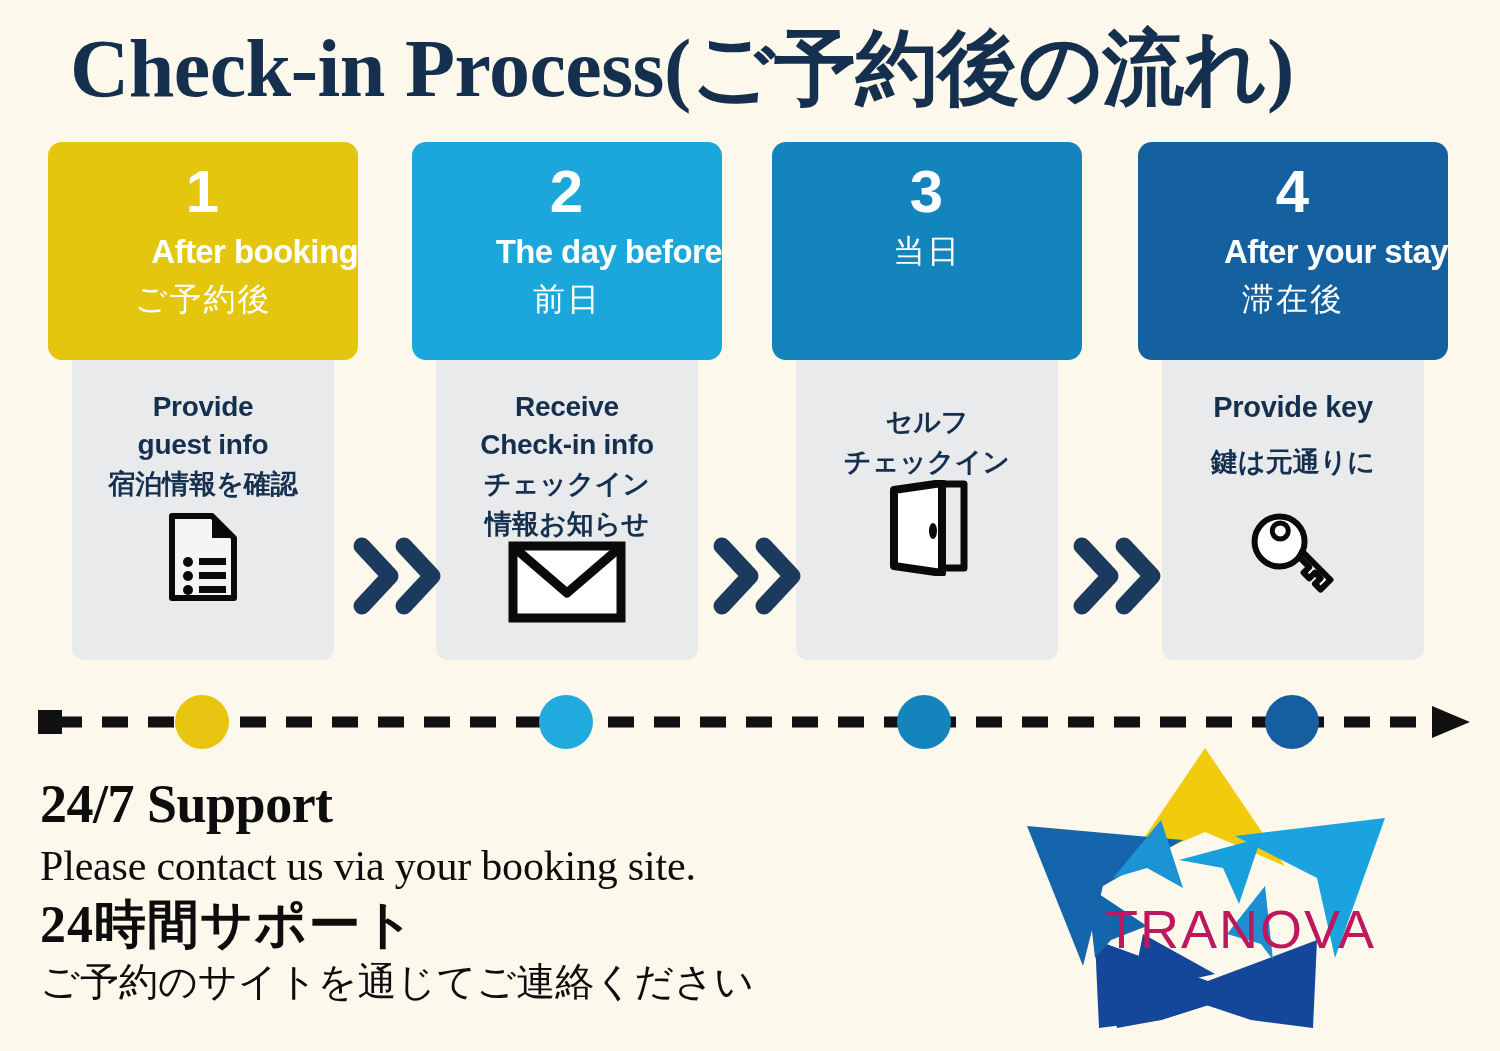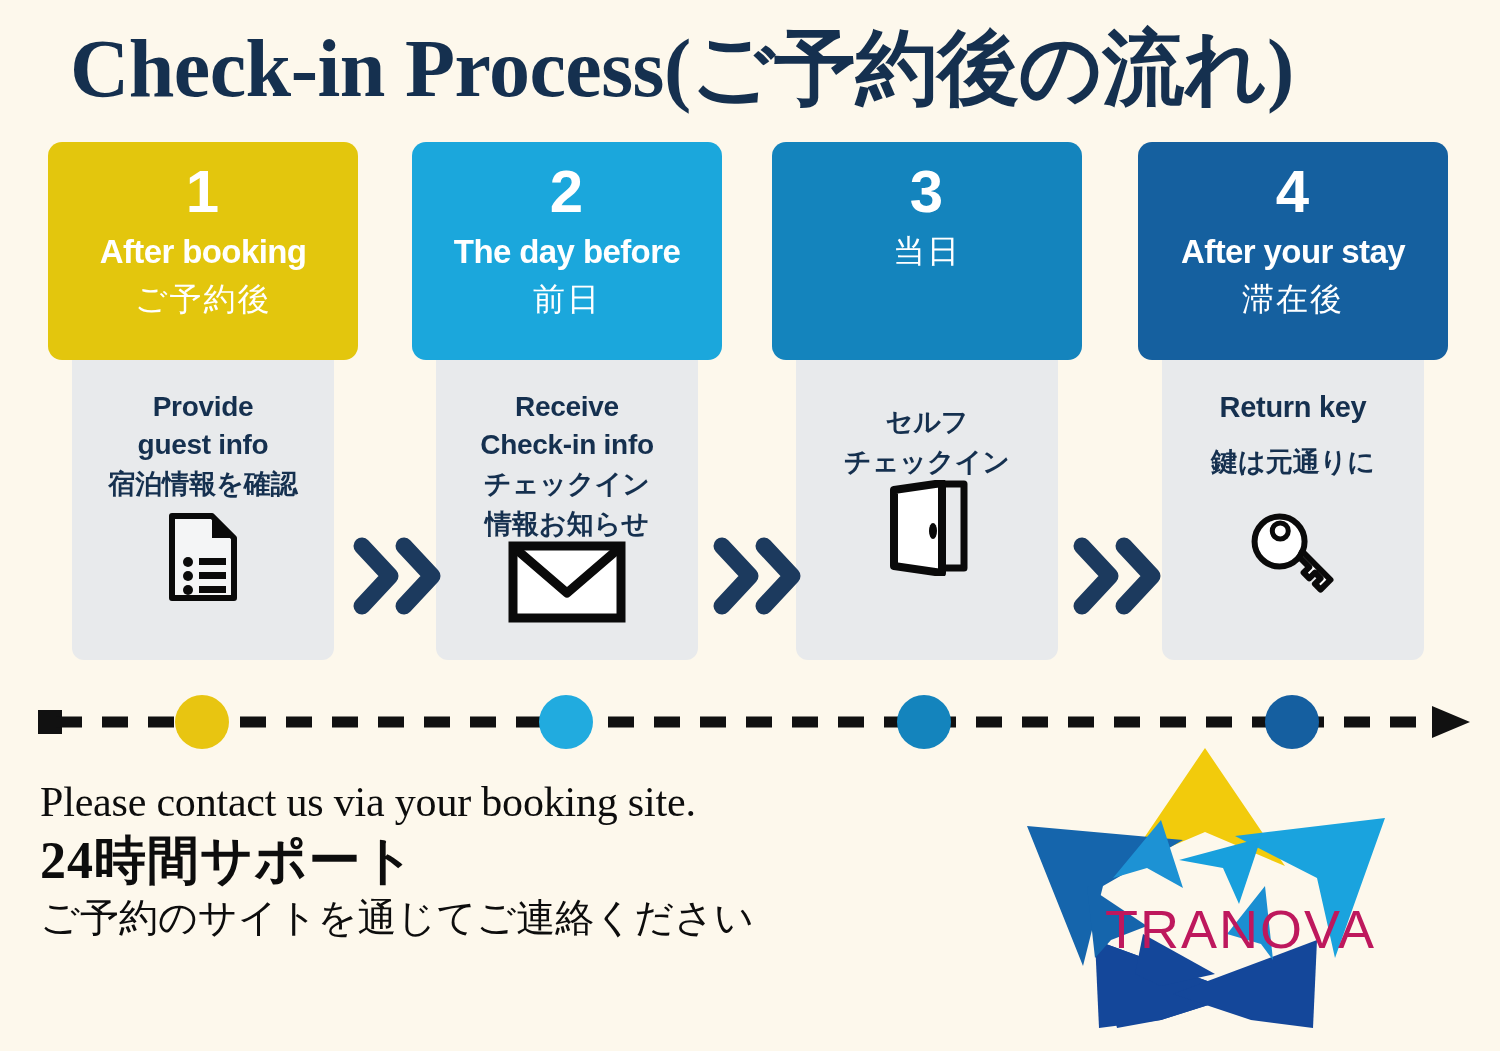--- a/index.html
+++ b/index.html
@@ -55,20 +55,21 @@
     font-weight: 700;
     line-height: 72px;
     letter-spacing: 1px;
   }
   .step-en {
     font-size: 33px;
     font-weight: 700;
     line-height: 48px;
     letter-spacing: -0.6px;
     white-space: nowrap;
+    text-align: right;
   }
   .step-jp {
     font-size: 32px;
     font-weight: 500;
     line-height: 46px;
     letter-spacing: 2px;
   }
   .step-body {
     position: absolute;
     left: 24px;
@@ -240,21 +241,21 @@
       </svg>
     </div>
 
     <div class="step" style="left:1138px;">
       <div class="step-head" style="background:#15609f;">
         <div class="step-num">4</div>
         <div class="step-en">After your stay</div>
         <div class="step-jp">滞在後</div>
       </div>
       <div class="step-body">
-        <div class="body-en" style="font-size:29px;">Return key</div>
+        <div class="body-en" style="font-size:29px;">Provide key</div>
         <div class="body-jp" style="margin-top:16px;">鍵は元通りに</div>
         <div class="body-icon" style="height:110px;margin-top:18px;">
           <svg width="110" height="110" viewBox="0 0 110 110">
             <g transform="rotate(45 55 55)">
               <circle cx="36" cy="55" r="25" fill="#ffffff" stroke="#0a0a0a" stroke-width="6"></circle>
               <circle cx="29" cy="47" r="8" fill="#ffffff" stroke="#0a0a0a" stroke-width="5"></circle>
               <path d="M59 46 H99 V60 H91 V52 H83 V60 H75 V52 H61 Z" fill="#ffffff" stroke="#0a0a0a" stroke-width="6" stroke-linejoin="round"></path>
             </g>
           </svg>
         </div>
@@ -268,20 +269,21 @@
       <line x1="56" y1="36" x2="1438" y2="36" stroke="#111111" stroke-width="11" stroke-dasharray="26 20"></line>
       <polygon points="1432,20 1470,36 1432,52" fill="#111111"></polygon>
       <circle cx="202" cy="36" r="27" fill="#e8c511"></circle>
       <circle cx="566" cy="36" r="27" fill="#21abdf"></circle>
       <circle cx="924" cy="36" r="27" fill="#1484bd"></circle>
       <circle cx="1292" cy="36" r="27" fill="#155fa0"></circle>
     </svg>
   </div>
 
   <div id="support">
+    <div id="sup-en-title">24/7 Support</div>
     <div id="sup-en-text">Please contact us via your booking site.</div>
     <div id="sup-jp-title">24時間サポート</div>
     <div id="sup-jp-text">ご予約のサイトを通じてご連絡ください</div>
   </div>
 
   <div id="logo">
     <svg width="480" height="320" viewBox="0 0 480 320">
 
       <polygon points="240,20 320,138 240,104 160,138" fill="#f2cb0c"></polygon>
 

